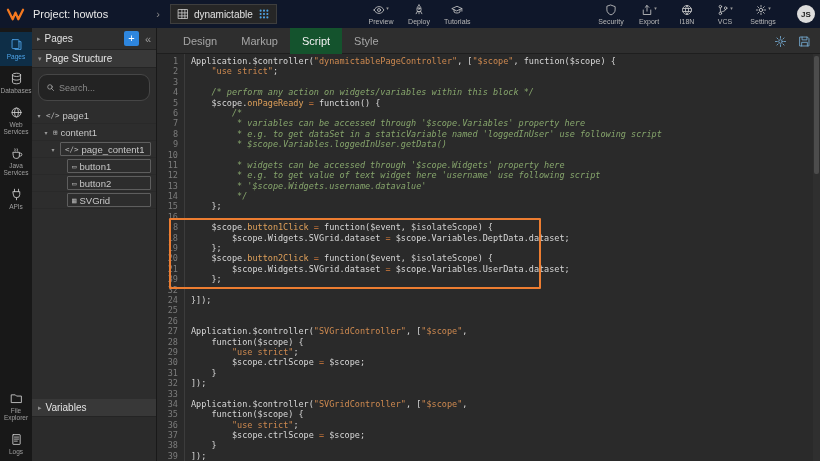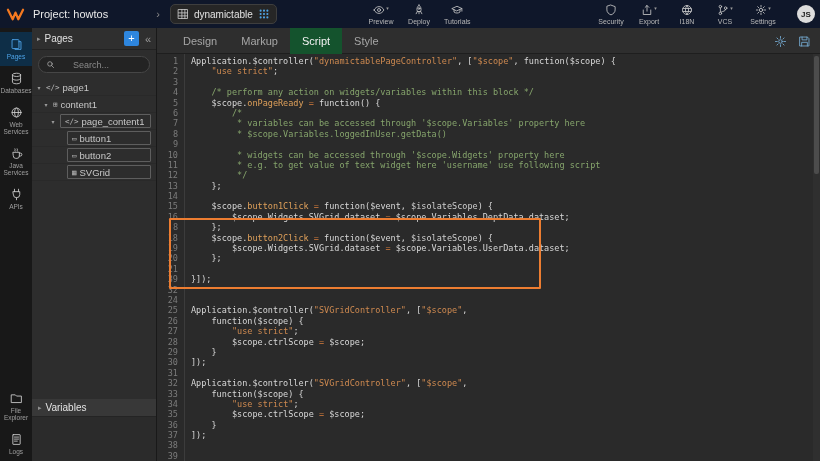--- a/index.html
+++ b/index.html
@@ -7,21 +7,21 @@
     font-family:"Liberation Sans",sans-serif;-webkit-font-smoothing:antialiased}
   .app{width:820px;height:461px;display:flex;flex-direction:column;background:#2a2a2a}
 
   
   .topbar{height:28px;flex:0 0 28px;background:#0f172a;display:flex;align-items:center;position:relative;color:#ddd}
   .tb-left{display:flex;align-items:center;padding-left:6px}
   .logo{display:inline-flex;margin-right:8px}
   .proj{font-size:11px;color:#e9e9e9;white-space:nowrap}
   .chev{margin-left:48px;color:#8a8a8a;font-size:11px}
   .page-select{margin-left:10px;display:flex;align-items:center;gap:5px;background:#262626;
-    border:1px solid #3e3e3e;border-radius:5px;height:20px;padding:0 6px;font-size:10px;color:#e3e3e3;cursor:pointer}
+    border:1px solid #3e3e3e;border-radius:0;height:20px;padding:0 6px;font-size:10px;color:#e3e3e3;cursor:pointer}
   .tb-center{position:absolute;left:368px;top:0;height:28px;display:flex;gap:18px;align-items:center}
   .tb-rightwrap{position:absolute;right:5px;top:0;height:28px;display:flex;align-items:center;gap:21px}
   .tb-acts{display:flex;gap:12px;align-items:center}
   .tb-act{display:flex;flex-direction:column;align-items:center;justify-content:center;height:28px;cursor:pointer;min-width:26px}
   .tb-ico-row{display:flex;align-items:flex-start;gap:1px;height:13px}
   .tb-caret{font-size:5px;color:#9a9a9a;line-height:8px}
   .tb-lbl{font-size:7px;color:#b8b8b8;margin-top:1px;white-space:nowrap}
   .avatar{width:18px;height:18px;border-radius:50%;background:#dcdcdc;color:#222;font-size:8px;font-weight:bold;
     display:flex;align-items:center;justify-content:center;cursor:pointer}
 
@@ -52,22 +52,22 @@
     background:#2f2f2f;border-bottom:1px solid #222}
   .sb-caret{color:#8f8f8f;font-size:7px}
   .sb-title{flex:1;font-size:10px;color:#e0e0e0}
   .add-btn{width:15px;height:15px;background:#2e86de;color:#fff;border-radius:2px;font-size:11px;
     line-height:14px;text-align:center;cursor:pointer}
   .collapse{color:#9a9a9a;font-size:11px;cursor:pointer;padding:0 2px}
   .sb-sec{height:18px;flex:0 0 18px;display:flex;align-items:center;gap:4px;padding:0 6px;
     background:#383838;border-bottom:1px solid #242424}
   .sb-sec-title{font-size:10px;color:#e4e4e4}
   .search-wrap{padding:6px 6px;flex:0 0 auto}
-  .search-box{display:flex;align-items:center;gap:18px;background:#232323;border:1px solid #464646;
-    border-radius:9px;height:17px;padding:0 7px}
+  .search-box{display:flex;align-items:center;gap:4px;background:#232323;border:1px solid #464646;
+    border-radius:9px;height:27px;padding:0 7px}
   .search-box .icn svg{width:9px;height:9px}
   .search-box input{background:transparent;border:none;outline:none;color:#bbb;font-size:9px;width:100%;
     font-family:"Liberation Sans",sans-serif}
   .search-box input::placeholder{color:#8a8a8a}
   .tree{flex:0 0 auto}
   .tree-row{display:flex;align-items:center;gap:3px;height:17px;padding-right:5px;cursor:pointer;
     color:#c8c8c8;font-size:9.5px;border-bottom:1px solid #292929}
   .tree-caret{width:8px;text-align:center;font-size:6px;color:#9a9a9a;flex:0 0 8px}
   .tree-icn{font-size:7.5px;color:#b2b2b2;font-family:"DejaVu Sans Mono",monospace;white-space:nowrap}
   .tree-lbl{white-space:nowrap;overflow:hidden;text-overflow:ellipsis}
@@ -90,21 +90,21 @@
   
   .editor{flex:1;position:relative;background:#2a2a2a;display:flex;overflow:hidden;
     font-family:"DejaVu Sans Mono",monospace;font-size:8.5px;line-height:10.4px}
   .gutter{width:28px;flex:0 0 28px;text-align:right;padding:2px 6px 0 0;color:#7c7c7c;
     border-right:1px solid #3c3c3c}
   .ln{height:10.4px}
   .code{flex:1;padding:2px 0 0 6px;color:#d8d8d8;overflow:hidden}
   .cl{height:10.4px;white-space:pre}
   .t-p{color:#d8d8d8}
   .t-s{color:#cf8a50}
-  .t-c{color:#86a56c;}
+  .t-c{color:#86a56c;font-style:italic}
   .t-m{color:#dfa05a}
   .t-o{color:#d77e3c}
   .t-i{color:#cfcfcf;}
   .hl-box{position:absolute;left:12px;width:372px;border:2px solid #ed7d31;pointer-events:none;border-radius:1px}
   .vscroll{position:absolute;right:0;top:0;width:7px;height:100%;background:#2f2f2f}
   .vthumb{position:absolute;right:1px;top:2px;width:5px;height:118px;background:#4c4c4c;border-radius:2px;cursor:pointer}
 </style>
 </head>
 <body>
 
@@ -322,20 +322,24 @@
           </div>
         </div>
     </nav>
 
     <aside class="sidebar">
       <div class="sb-head">
         <span class="sb-caret">▸</span>
         <span class="sb-title">Pages</span>
         <span class="add-btn">+</span>
         <span class="collapse">«</span>
+      </div>
+      <div class="sb-sec">
+        <span class="sb-caret">▾</span>
+        <span class="sb-sec-title">Page Structure</span>
       </div>
       <div class="search-wrap">
         <div class="search-box">
           <span class="icn">
             <svg viewBox="0 0 16 16">
                 <circle cx="7" cy="7" r="4"></circle>
                 <path d="M10 10l3.5 3.5"></path>
               </svg>
           </span>
           <input type="text" placeholder="Search..." style="">
@@ -455,24 +459,26 @@
             <div class="ln">39</div>
           </div>
         <div class="code">
             <div class="cl"><span class="t-p">Application.$controller(</span><span class="t-s">"dynamictablePageController"</span><span class="t-p">, [</span><span class="t-s">"$scope"</span><span class="t-p">, function($scope) {</span></div>
             <div class="cl"><span class="t-p">    </span><span class="t-s">"use strict"</span><span class="t-p">;</span></div>
             <div class="cl"></div>
             <div class="cl"><span class="t-p">    </span><span class="t-c">/* perform any action on widgets/variables within this block */</span></div>
             <div class="cl"><span class="t-p">    $scope.</span><span class="t-m">onPageReady</span><span class="t-p"> </span><span class="t-o">=</span><span class="t-p"> function() {</span></div>
             <div class="cl"><span class="t-c">        /*</span></div>
             <div class="cl"><span class="t-c">         * variables can be accessed through '$scope.Variables' property here</span></div>
+            <div class="cl"><span class="t-c">         * e.g. to get dataSet in a staticVariable named 'loggedInUser' use following script</span></div>
             <div class="cl"><span class="t-c">         * $scope.Variables.loggedInUser.getData()</span></div>
             <div class="cl"></div>
             <div class="cl"><span class="t-c">         * widgets can be accessed through '$scope.Widgets' property here</span></div>
             <div class="cl"><span class="t-c">         * e.g. to get value of text widget here 'username' use following script</span></div>
+            <div class="cl"><span class="t-c">         * '$scope.Widgets.username.datavalue'</span></div>
             <div class="cl"><span class="t-c">         */</span></div>
             <div class="cl"><span class="t-p">    };</span></div>
             <div class="cl"></div>
             <div class="cl"><span class="t-p">    $scope.</span><span class="t-m">button1Click</span><span class="t-p"> </span><span class="t-o">=</span><span class="t-p"> function($event, </span><span class="t-i">$isolateScope</span><span class="t-p">) {</span></div>
             <div class="cl"><span class="t-p">        $scope.Widgets.SVGrid.dataset </span><span class="t-o">=</span><span class="t-p"> $scope.Variables.DeptData.dataset;</span></div>
             <div class="cl"><span class="t-p">    };</span></div>
             <div class="cl"><span class="t-p">    $scope.</span><span class="t-m">button2Click</span><span class="t-p"> </span><span class="t-o">=</span><span class="t-p"> function($event, </span><span class="t-i">$isolateScope</span><span class="t-p">) {</span></div>
             <div class="cl"><span class="t-p">        $scope.Widgets.SVGrid.dataset </span><span class="t-o">=</span><span class="t-p"> $scope.Variables.UserData.dataset;</span></div>
             <div class="cl"><span class="t-p">    };</span></div>
             <div class="cl"></div>

